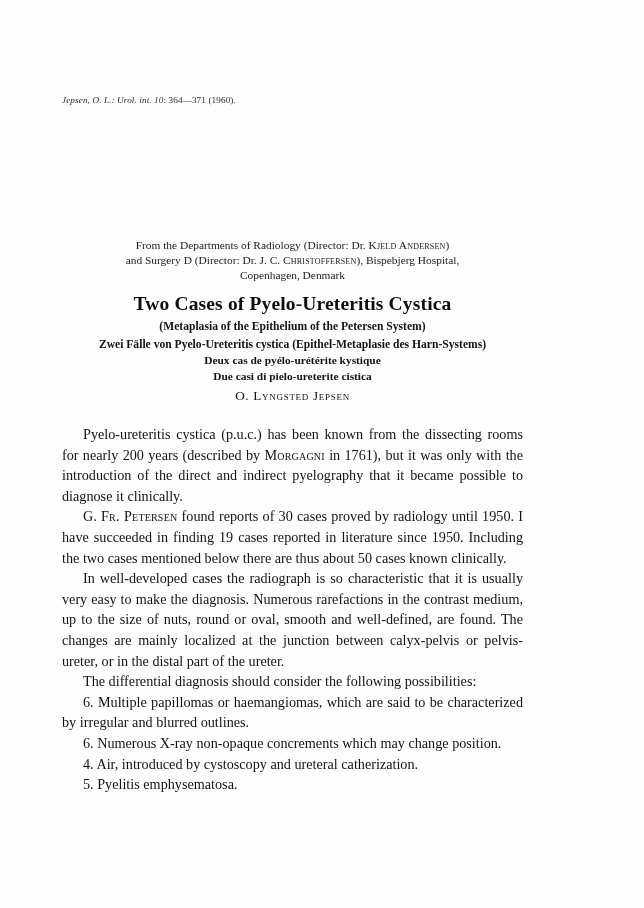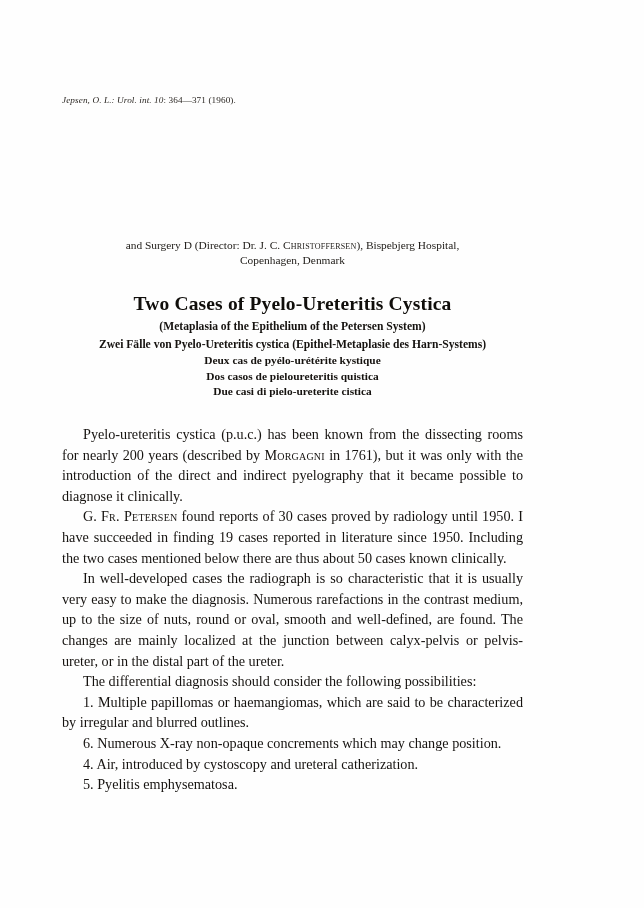--- a/index.html
+++ b/index.html
@@ -139,44 +139,45 @@
 <div class="page">
 
   <div class="running-head">
     <span class="rh-author">Jepsen, O. L.:</span>
     <span class="rh-journal">Urol. int.</span>
     <span class="rh-vol">10</span><span>: 364—371</span>
     <span>(1960).</span>
   </div>
 
   <div class="affiliation">
+    <div><span>From the Departments of Radiology (Director: Dr. </span><span class="smallcaps">Kjeld Andersen</span><span>)</span></div>
     <div><span>and Surgery D (Director: Dr. J. C. </span><span class="smallcaps">Christoffersen</span><span>), Bispebjerg Hospital,</span></div>
     <div>Copenhagen, Denmark</div>
   </div>
 
   <div class="title-block">
     <div class="title-main">Two Cases of Pyelo-Ureteritis Cystica</div>
     <div class="title-sub-en">(Metaplasia of the Epithelium of the Petersen System)</div>
     <div class="title-sub-de">Zwei Fälle von Pyelo-Ureteritis cystica (Epithel-Metaplasie des Harn-Systems)</div>
     <div class="title-sub-fr">Deux cas de pyélo-urétérite kystique</div>
-    <div class="title-sub-es">Dos casos de pieloureteritis quistica</div>
     <div class="title-sub-it">Due casi di pielo-ureterite cistica</div>
   </div>
 
+  <div class="byline">O. Lyngsted Jepsen</div>
 
   <div class="body-text">
 
     <p><span>Pyelo-ureteritis cystica (p.u.c.) has been known from the dissecting rooms for nearly 200 years (described by </span><span class="smallcaps">Morgagni</span><span> in 1761), but it was only with the introduction of the direct and indirect pyelography that it became possible to diagnose it clinically.</span></p>
 
     <p><span>G. </span><span class="smallcaps">Fr.</span><span> </span><span class="smallcaps">Petersen</span><span> found reports of 30 cases proved by radiology until 1950. I have succeeded in finding 19 cases reported in literature since 1950. Including the two cases mentioned below there are thus about 50 cases known clinically.</span></p>
 
     <p>In well-developed cases the radiograph is so characteristic that it is usually very easy to make the diagnosis. Numerous rarefactions in the contrast medium, up to the size of nuts, round or oval, smooth and well-defined, are found. The changes are mainly localized at the junction between calyx-pelvis or pelvis-ureter, or in the distal part of the ureter.</p>
 
     <p>The differential diagnosis should consider the following possibilities:</p>
 
-    <p class="list-item">1. Multiple papillomas or haemangiomas, which are said to be characterized by irregular and blurred outlines.</p>
+    <p class="list-item">6. Multiple papillomas or haemangiomas, which are said to be characterized by irregular and blurred outlines.</p>
     <p class="list-item">6. Numerous X-ray non-opaque concrements which may change position.</p>
     <p class="list-item">4. Air, introduced by cystoscopy and ureteral catherization.</p>
     <p class="list-item">5. Pyelitis emphysematosa.</p>
 
   </div>
 
 </div>
 
 </body></html>

